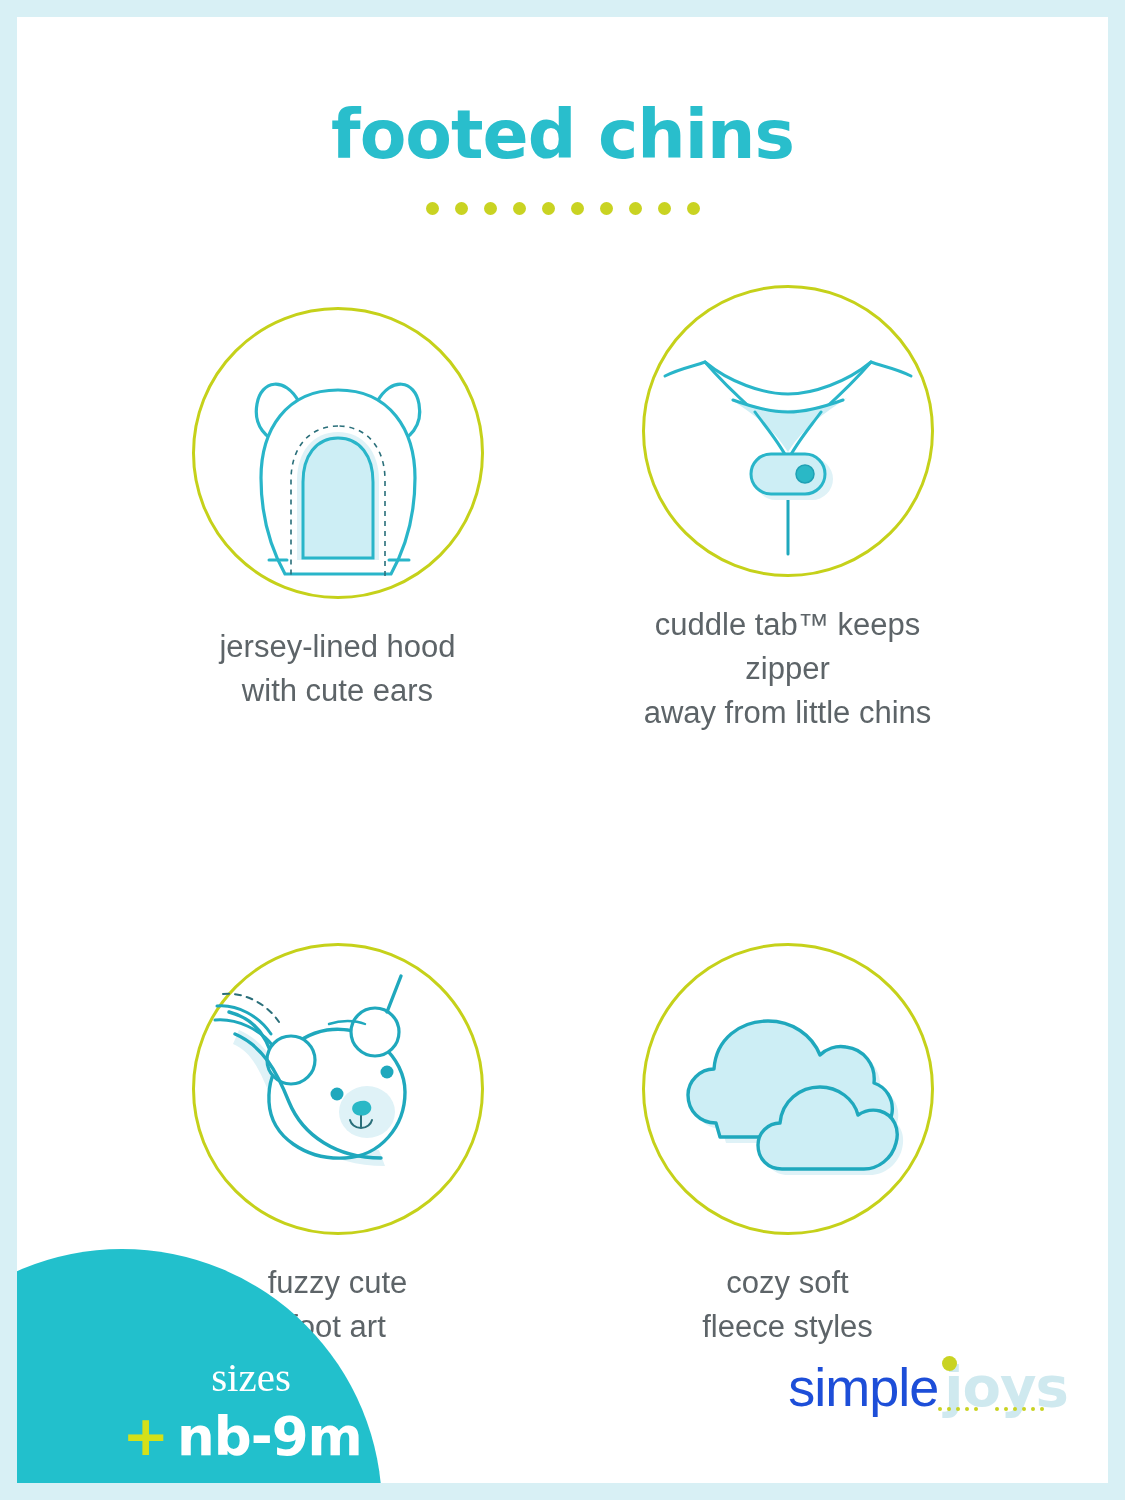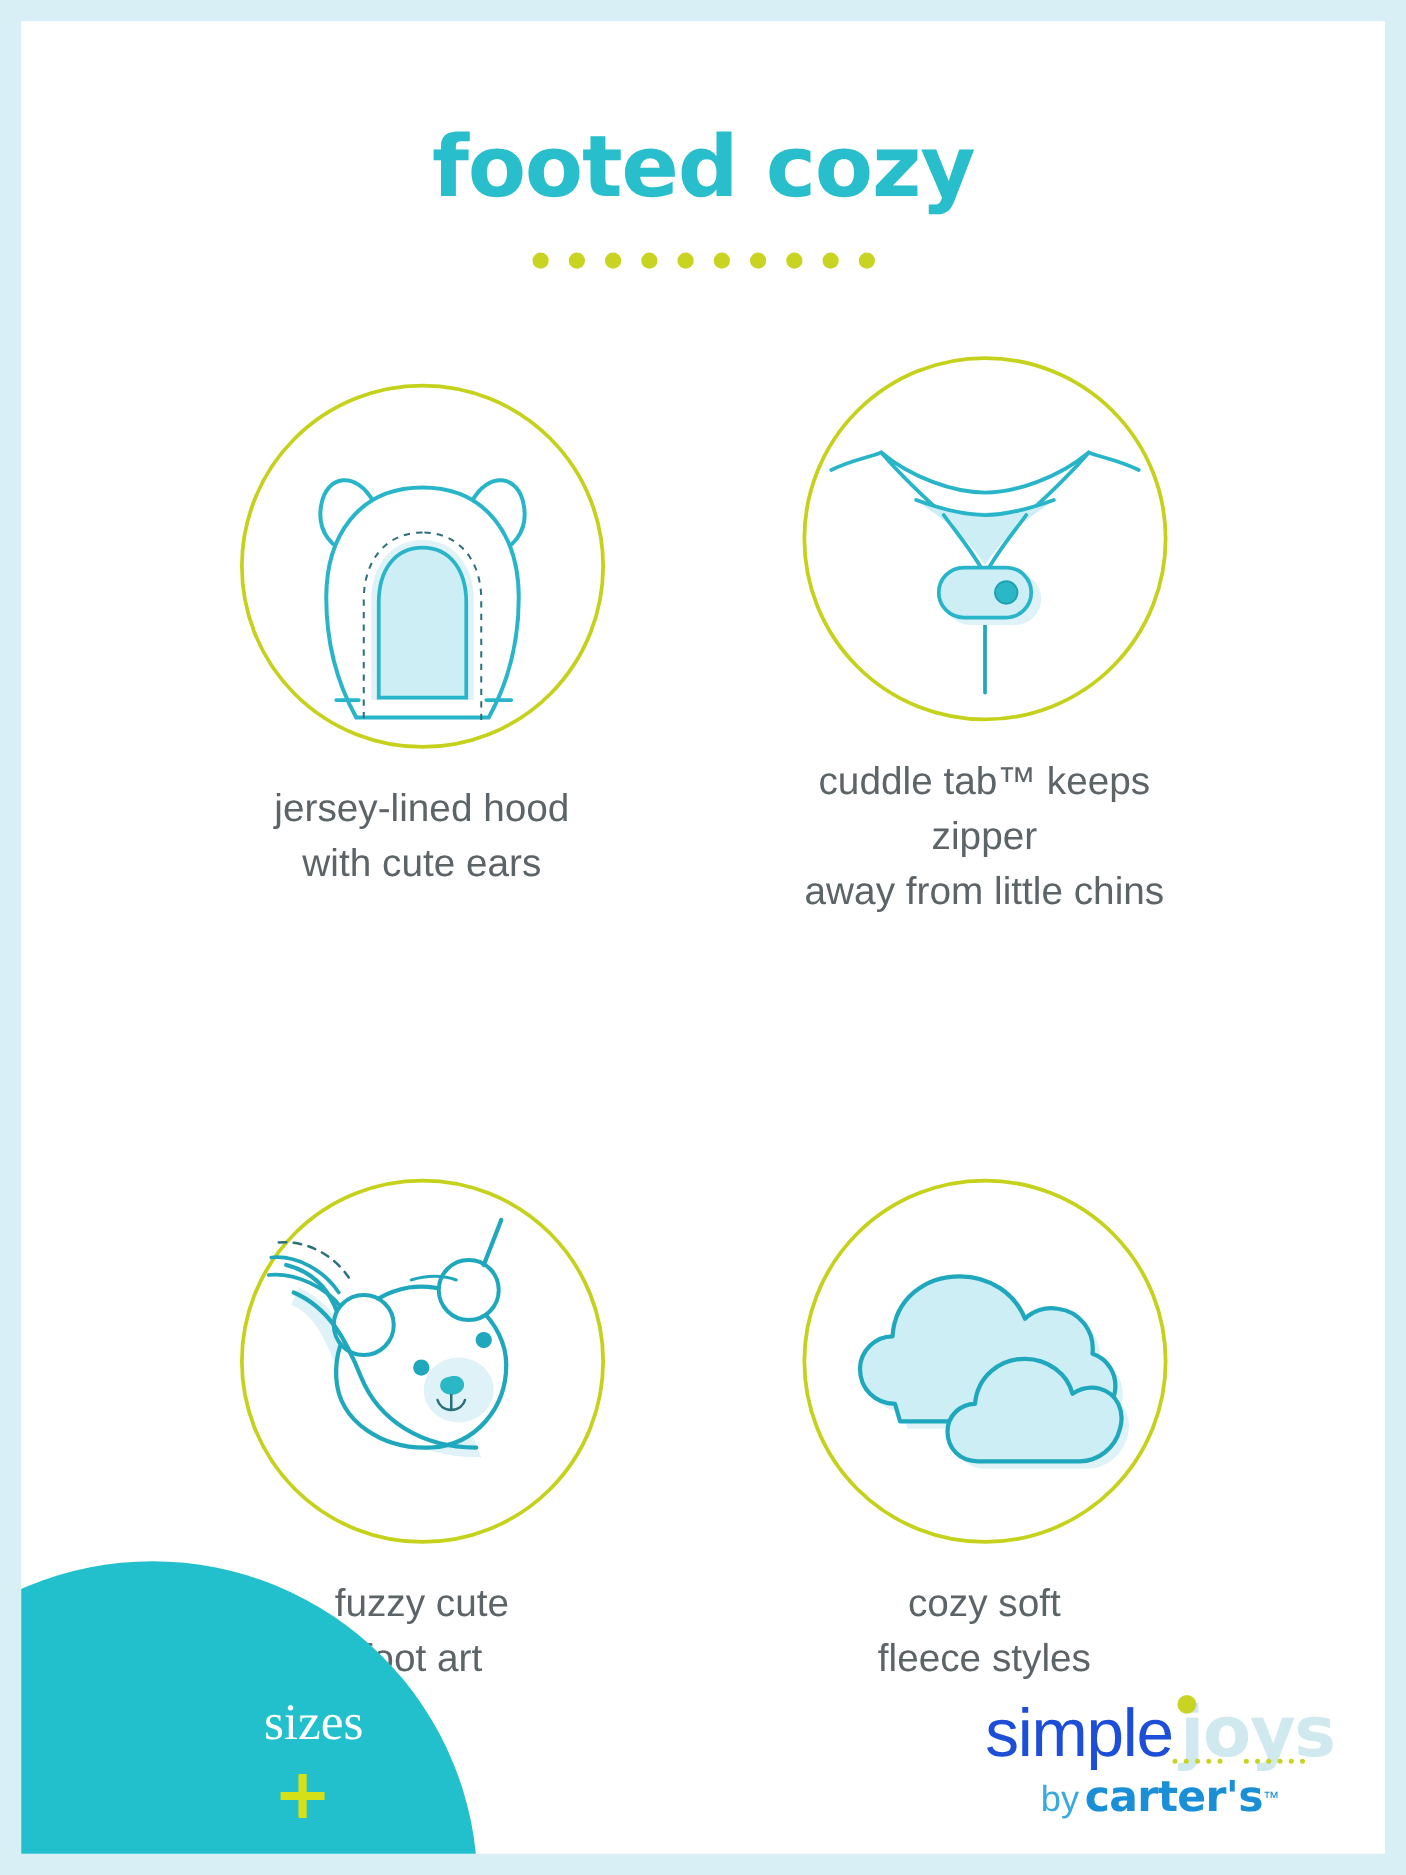--- a/index.html
+++ b/index.html
@@ -233,21 +233,21 @@
     vertical-align: super;
     font-family: "Liberation Sans", sans-serif;
   }
 </style>
 </head>
 <body>
 
 <div class="page">
   <div class="card">
 
-    <div class="title">footed cozy</div>
+    <div class="title">footed chins</div>
     <div class="dot-row">
       <span class="dot"></span>
       <span class="dot"></span>
       <span class="dot"></span>
       <span class="dot"></span>
       <span class="dot"></span>
       <span class="dot"></span>
       <span class="dot"></span>
       <span class="dot"></span>
       <span class="dot"></span>
@@ -388,20 +388,21 @@
 fleece styles</div>
         </div>
       </div>
     </div>
 
     <div class="size-badge"></div>
     <div class="size-text">
       <div class="size-label">sizes</div>
       <div class="size-value-row">
         <span class="size-plus">+</span>
+        <span class="size-value">nb-9m</span>
       </div>
     </div>
 
     <div class="logo">
       <div class="logo-main">
         <span class="logo-simple">simple</span><span class="logo-joys">joys</span>
         <span class="logo-jdot"></span>
         <span class="logo-underdots">
           <span class="grp">
               <i></i>
@@ -413,20 +414,16 @@
           <span class="grp">
               <i></i>
               <i></i>
               <i></i>
               <i></i>
               <i></i>
               <i></i>
             </span>
         </span>
       </div>
-      <div class="logo-sub">
-        <span class="logo-by">by</span>
-        <span class="logo-carters">carter's</span><span class="logo-tm">™</span>
-      </div>
     </div>
 
   </div>
 </div>
 
 </body></html>

